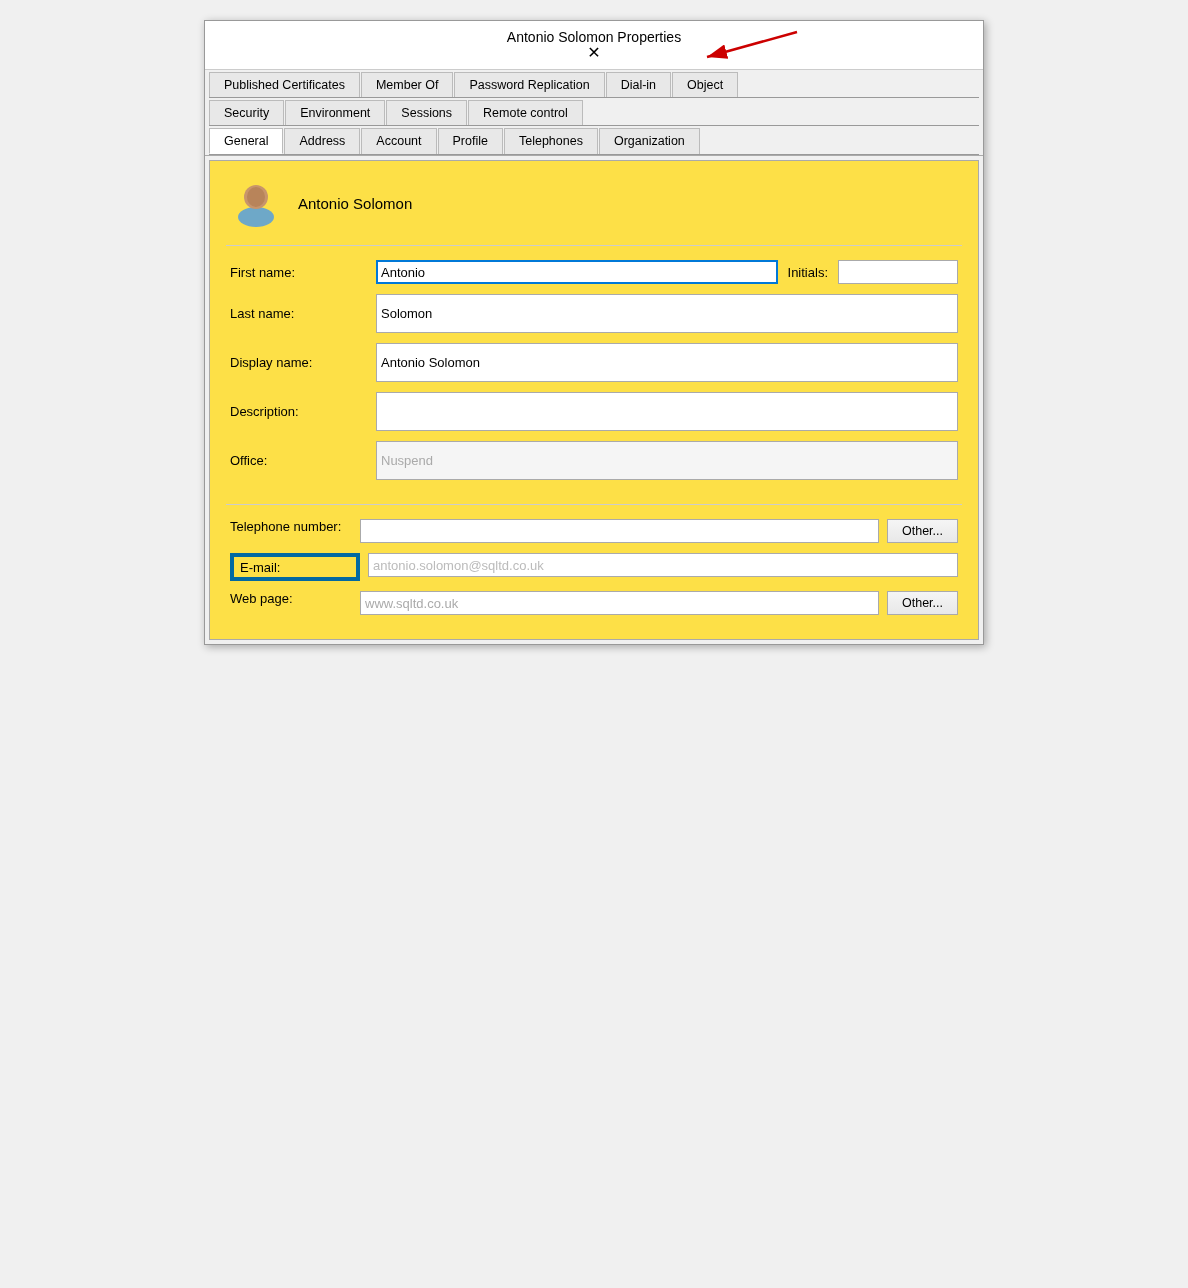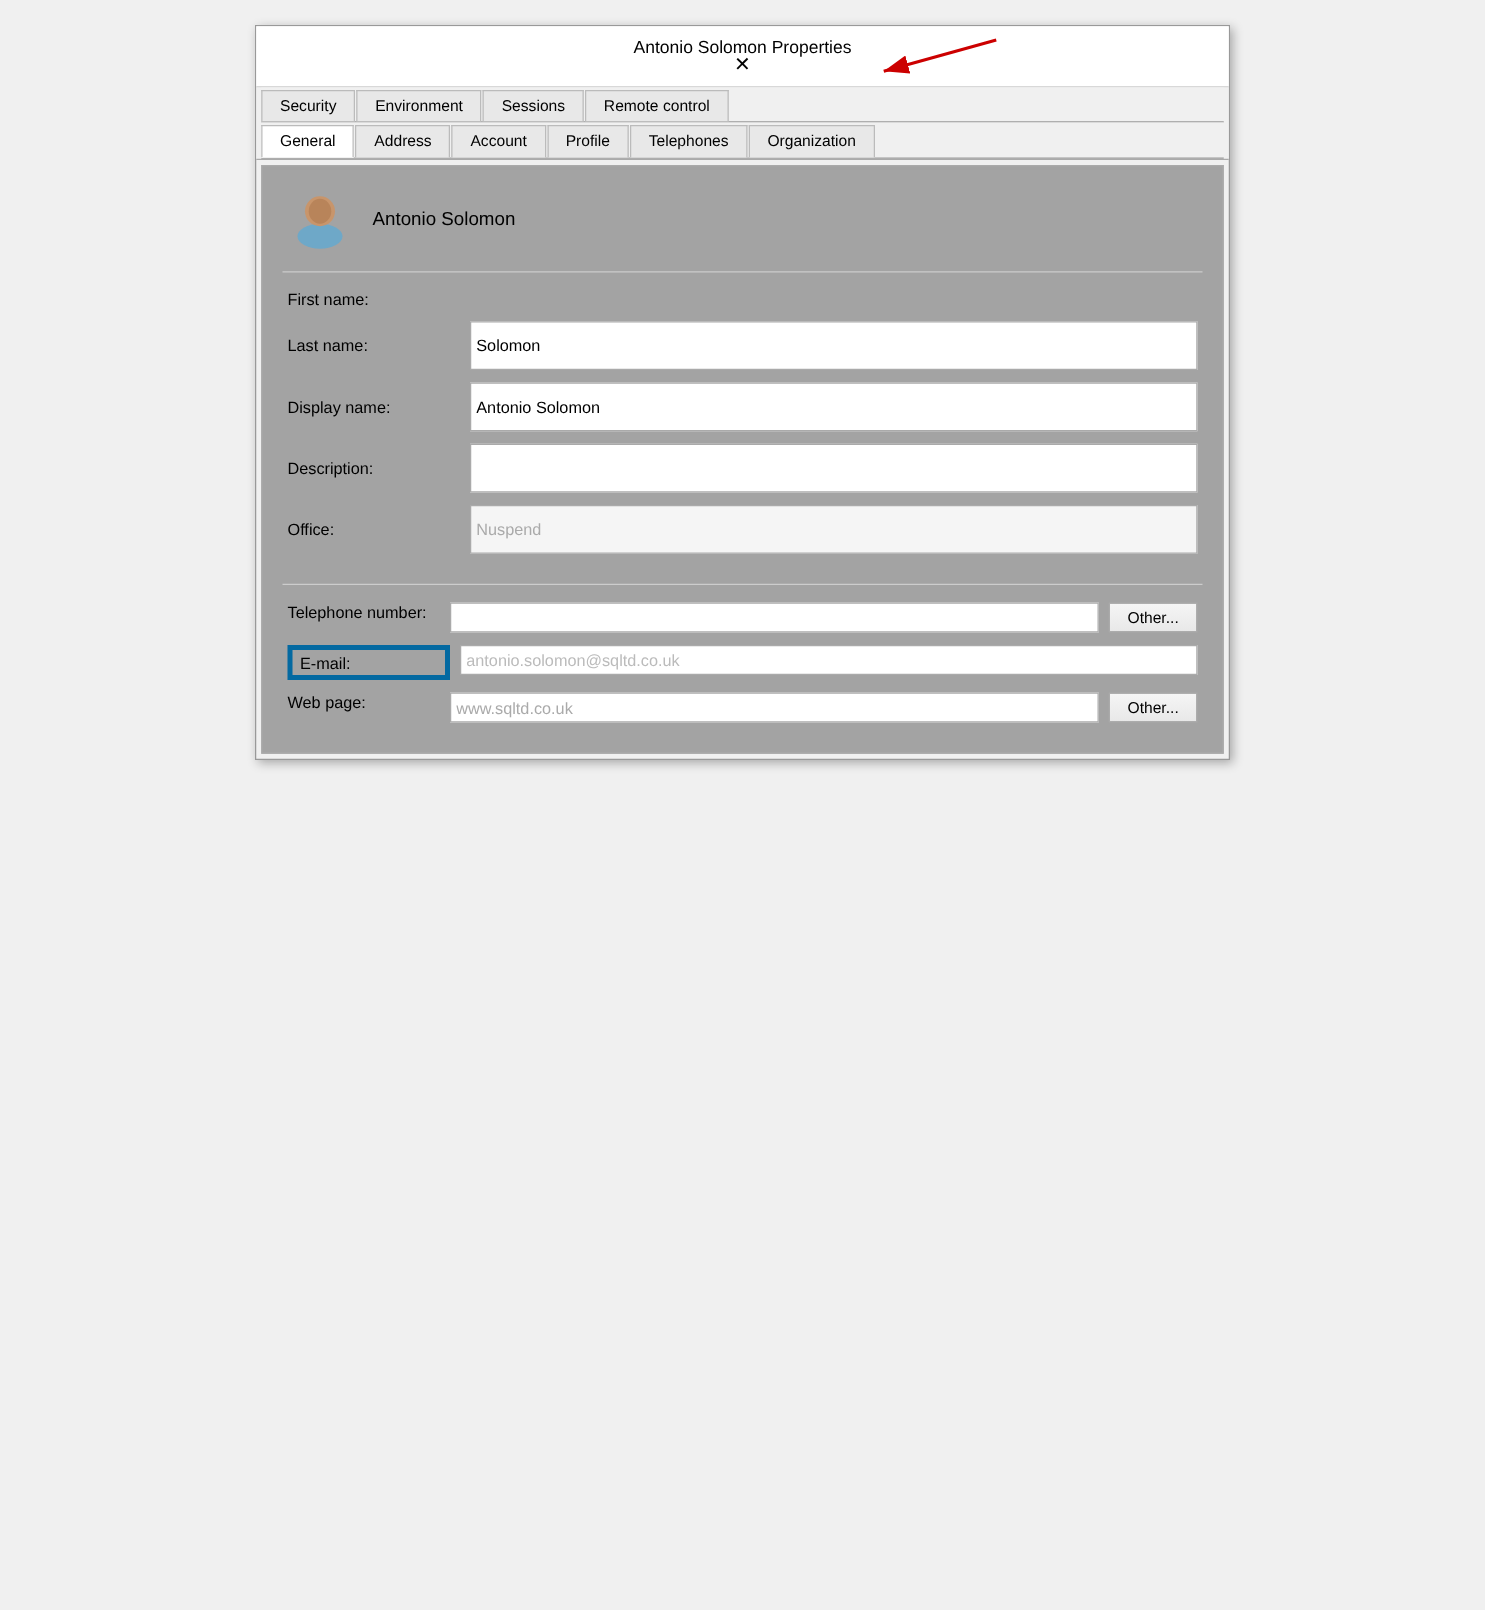--- a/index.html
+++ b/index.html
@@ -84,21 +84,21 @@
     }
 
     .tab-section {
       padding: 0 4px;
       background: #f0f0f0;
       border-bottom: 1px solid #aaa;
     }
 
     
     .content-area {
-      background: #a3a3a3;
+      background: #fde047;
       border: 1px solid #aaa;
       margin: 4px;
       padding: 0;
     }
 
     
     .user-header {
       display: flex;
       align-items: center;
       padding: 16px 20px;
@@ -255,20 +255,27 @@
           </marker>
         </defs>
         <line x1="110" y1="5" x2="20" y2="30" stroke="#cc0000" stroke-width="2.5" marker-end="url(#arrowhead)"></line>
       </svg>
     </div>
     <button class="close-btn">✕</button>
   </div>
 
   <div class="tab-section">
     <div class="tab-row">
+      <div class="tab">Published Certificates</div>
+      <div class="tab">Member Of</div>
+      <div class="tab">Password Replication</div>
+      <div class="tab">Dial-in</div>
+      <div class="tab">Object</div>
+    </div>
+    <div class="tab-row">
       <div class="tab">Security</div>
       <div class="tab">Environment</div>
       <div class="tab">Sessions</div>
       <div class="tab">Remote control</div>
     </div>
     <div class="tab-row">
       <div class="tab active">General</div>
       <div class="tab">Address</div>
       <div class="tab">Account</div>
       <div class="tab">Profile</div>
@@ -291,20 +298,25 @@
       </svg>
       <span class="user-name">Antonio Solomon</span>
     </div>
 
     <hr class="divider">
 
     <div class="form-section">
 
       <div class="form-row">
         <span class="form-label">First name:</span>
+        <div class="first-name-row">
+          <input class="first-name-input" type="text" value="Antonio" style="">
+          <span class="initials-label">Initials:</span>
+          <input class="initials-input" type="text" value="" style="">
+        </div>
       </div>
 
       <div class="form-row">
         <span class="form-label">Last name:</span>
         <input class="form-input" type="text" value="Solomon" style="">
       </div>
 
       <div class="form-row">
         <span class="form-label">Display name:</span>
         <input class="form-input" type="text" value="Antonio Solomon" style="">

